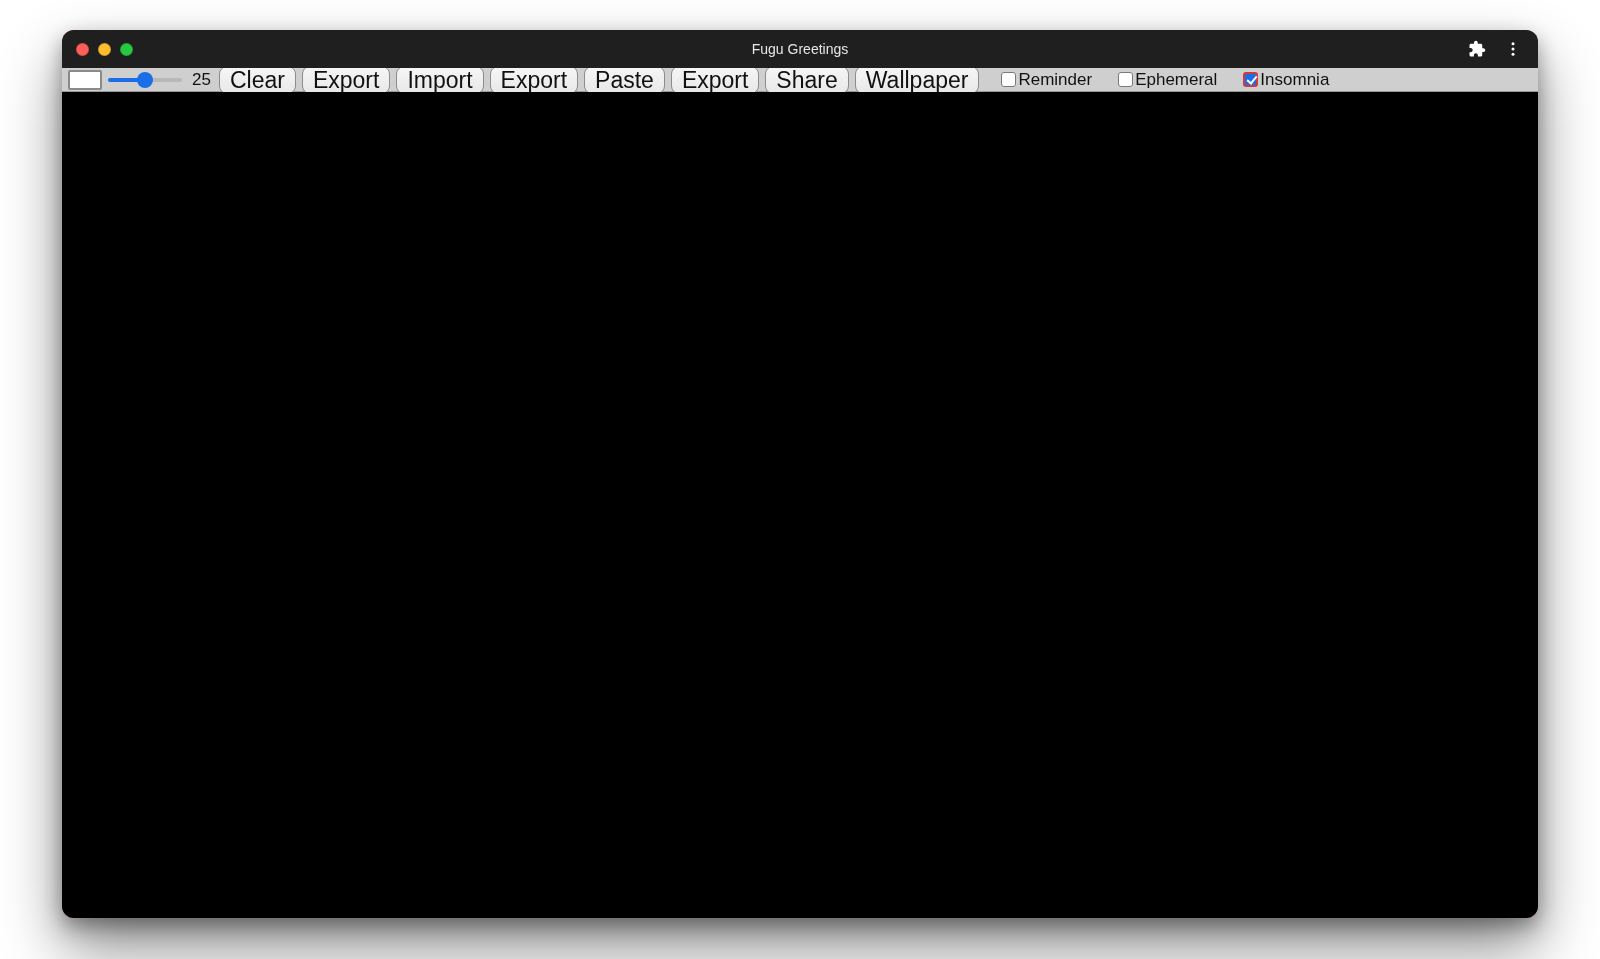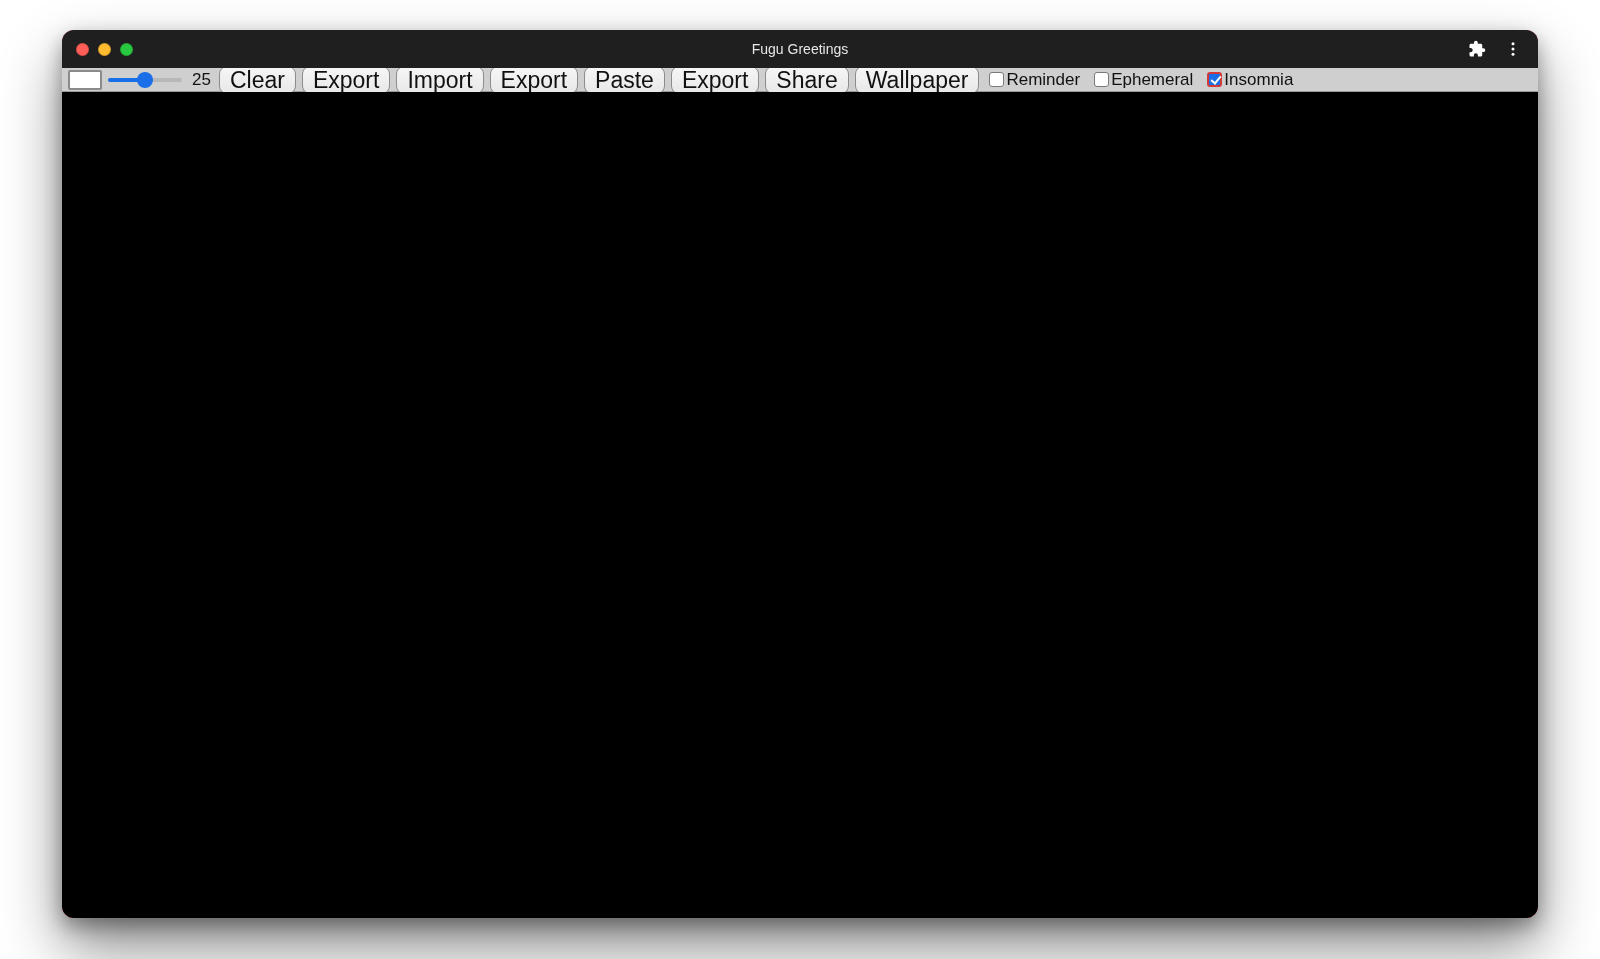--- a/index.html
+++ b/index.html
@@ -131,21 +131,21 @@
     padding: 3px 10px;
     font-size: 23px;
     color: #111;
     cursor: pointer;
     line-height: 20px;
   }
   .checkbox-group {
     display: flex;
     align-items: center;
     gap: 2px;
-    margin-left: 4px;
+    margin-left: 16px;
   }
   .cb {
     width: 15px; height: 15px;
     border: 1.5px solid #7a7a7a;
     border-radius: 3px;
     background: #fff;
     display: inline-flex;
     align-items: center;
     justify-content: center;
     position: relative;

